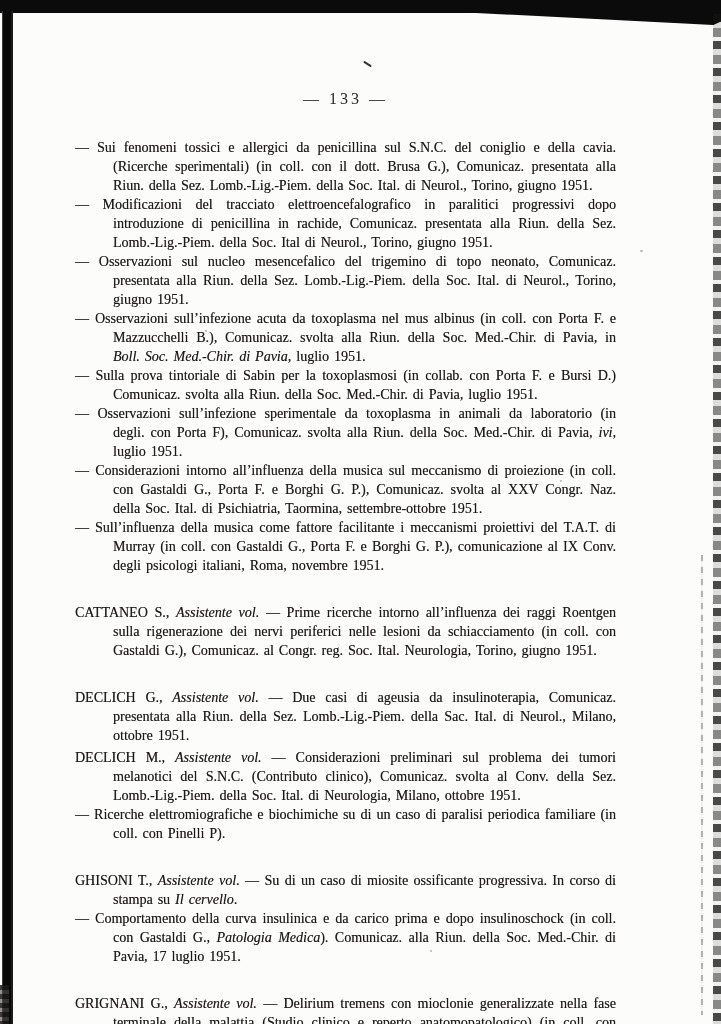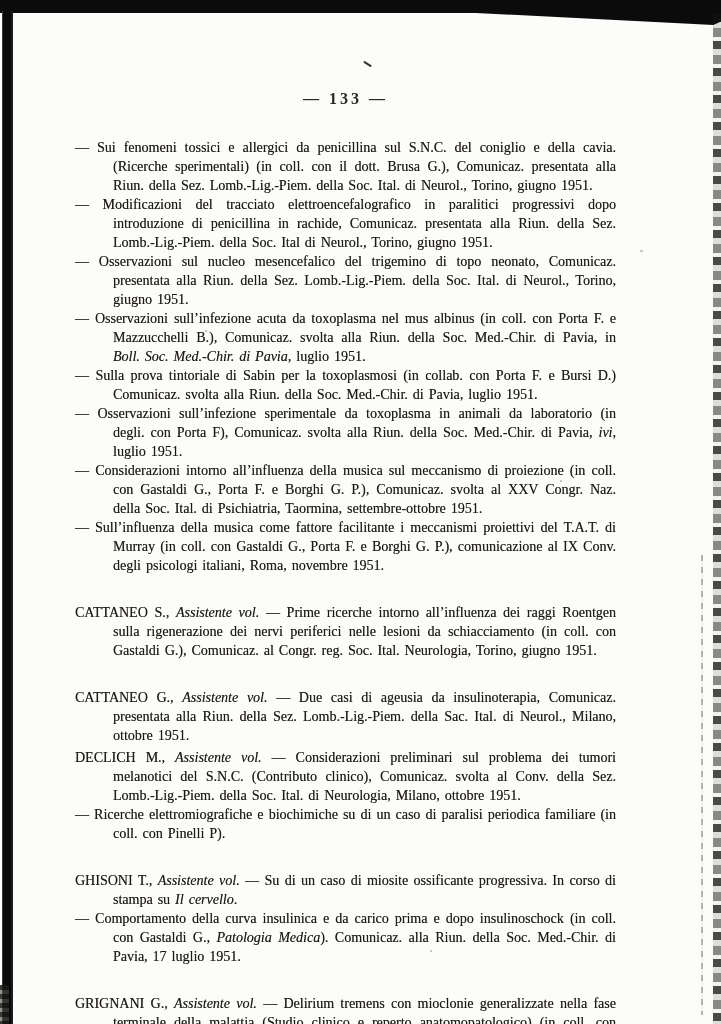--- a/index.html
+++ b/index.html
@@ -58,21 +58,21 @@
   .speck.s5 { left: 430px; top: 950px; width: 2px; height: 2px; }
 
   
   .content {
     position: absolute; left: 75px; top: 0; width: 541px;
     color: #1b1815;
   }
   .page-number {
     margin: 90px 0 0 0;
     text-align: center;
-    font-size: 16px; font-weight: 700;
+    font-size: 16px; font-weight: 400;
     letter-spacing: 3px;
     color: #2a2724;
   }
   .bib-list { margin-top: 30px; }
   .entry {
     margin: 0;
     padding-left: 38px;
     text-indent: -38px;
     font-size: 14px;
     line-height: 19px;
@@ -94,21 +94,21 @@
     <div class="bib-list">
         <p class="entry"><span>— Sui fenomeni tossici e allergici da penicillina sul S.N.C. del coniglio e della cavia. (Ricerche sperimentali) (in coll. con il dott. Brusa G.), Comunicaz. presentata alla Riun. della Sez. Lomb.-Lig.-Piem. della Soc. Ital. di Neurol., Torino, giugno 1951.</span></p>
         <p class="entry"><span>— Modificazioni del tracciato elettroencefalografico in paralitici progressivi dopo introduzione di penicillina in rachide, Comunicaz. presentata alla Riun. della Sez. Lomb.-Lig.-Piem. della Soc. Ital di Neurol., Torino, giugno 1951.</span></p>
         <p class="entry"><span>— Osservazioni sul nucleo mesencefalico del trigemino di topo neonato, Comunicaz. presentata alla Riun. della Sez. Lomb.-Lig.-Piem. della Soc. Ital. di Neurol., Torino, giugno 1951.</span></p>
         <p class="entry"><span>— Osservazioni sull’infezione acuta da toxoplasma nel mus albinus (in coll. con Porta F. e Mazzucchelli B.), Comunicaz. svolta alla Riun. della Soc. Med.-Chir. di Pavia, in </span><i>Boll. Soc. Med.-Chir. di Pavia</i><span>, luglio 1951.</span></p>
         <p class="entry"><span>— Sulla prova tintoriale di Sabin per la toxoplasmosi (in collab. con Porta F. e Bursi D.) Comunicaz. svolta alla Riun. della Soc. Med.-Chir. di Pavia, luglio 1951.</span></p>
         <p class="entry"><span>— Osservazioni sull’infezione sperimentale da toxoplasma in animali da laboratorio (in degli. con Porta F), Comunicaz. svolta alla Riun. della Soc. Med.-Chir. di Pavia, </span><i>ivi</i><span>, luglio 1951.</span></p>
         <p class="entry"><span>— Considerazioni intorno all’influenza della musica sul meccanismo di proiezione (in coll. con Gastaldi G., Porta F. e Borghi G. P.), Comunicaz. svolta al XXV Congr. Naz. della Soc. Ital. di Psichiatria, Taormina, settembre-ottobre 1951.</span></p>
         <p class="entry"><span>— Sull’influenza della musica come fattore facilitante i meccanismi proiettivi del T.A.T. di Murray (in coll. con Gastaldi G., Porta F. e Borghi G. P.), comunicazione al IX Conv. degli psicologi italiani, Roma, novembre 1951.</span></p>
         <p class="entry gap"><span>CATTANEO S., </span><i>Assistente vol.</i><span> — Prime ricerche intorno all’influenza dei raggi Roentgen sulla rigenerazione dei nervi periferici nelle lesioni da schiacciamento (in coll. con Gastaldi G.), Comunicaz. al Congr. reg. Soc. Ital. Neurologia, Torino, giugno 1951.</span></p>
-        <p class="entry gap"><span>CATTANEO G., </span><i>Assistente vol.</i><span> — Due casi di ageusia da insulinoterapia, Comunicaz. presentata alla Riun. della Sez. Lomb.-Lig.-Piem. della Sac. Ital. di Neurol., Milano, ottobre 1951.</span></p>
+        <p class="entry gap"><span>DECLICH G., </span><i>Assistente vol.</i><span> — Due casi di ageusia da insulinoterapia, Comunicaz. presentata alla Riun. della Sez. Lomb.-Lig.-Piem. della Sac. Ital. di Neurol., Milano, ottobre 1951.</span></p>
         <p class="entry gap-sm"><span>DECLICH M., </span><i>Assistente vol.</i><span> — Considerazioni preliminari sul problema dei tumori melanotici del S.N.C. (Contributo clinico), Comunicaz. svolta al Conv. della Sez. Lomb.-Lig.-Piem. della Soc. Ital. di Neurologia, Milano, ottobre 1951.</span></p>
         <p class="entry"><span>— Ricerche elettromiografiche e biochimiche su di un caso di paralisi periodica familiare (in coll. con Pinelli P).</span></p>
         <p class="entry gap"><span>GHISONI T., </span><i>Assistente vol.</i><span> — Su di un caso di miosite ossificante progressiva. In corso di stampa su </span><i>Il cervello</i><span>.</span></p>
         <p class="entry"><span>— Comportamento della curva insulinica e da carico prima e dopo insulinoschock (in coll. con Gastaldi G., </span><i>Patologia Medica</i><span>). Comunicaz. alla Riun. della Soc. Med.-Chir. di Pavia, 17 luglio 1951.</span></p>
         <p class="entry gap"><span>GRIGNANI G., </span><i>Assistente vol.</i><span> — Delirium tremens con mioclonie generalizzate nella fase terminale della malattia (Studio clinico e reperto anatomopatologico) (in coll. con Borghi G. P.), Comunicaz. presentata al Congr. di Torino della Sez. Lomb.-Lig.-Piem. della Soc. Ital. di Neurologia, giugno 1951.</span></p>
       </div>
   </div>
 
   <div class="scan-top-band"></div>
   <div class="scan-top-wedge"></div>

